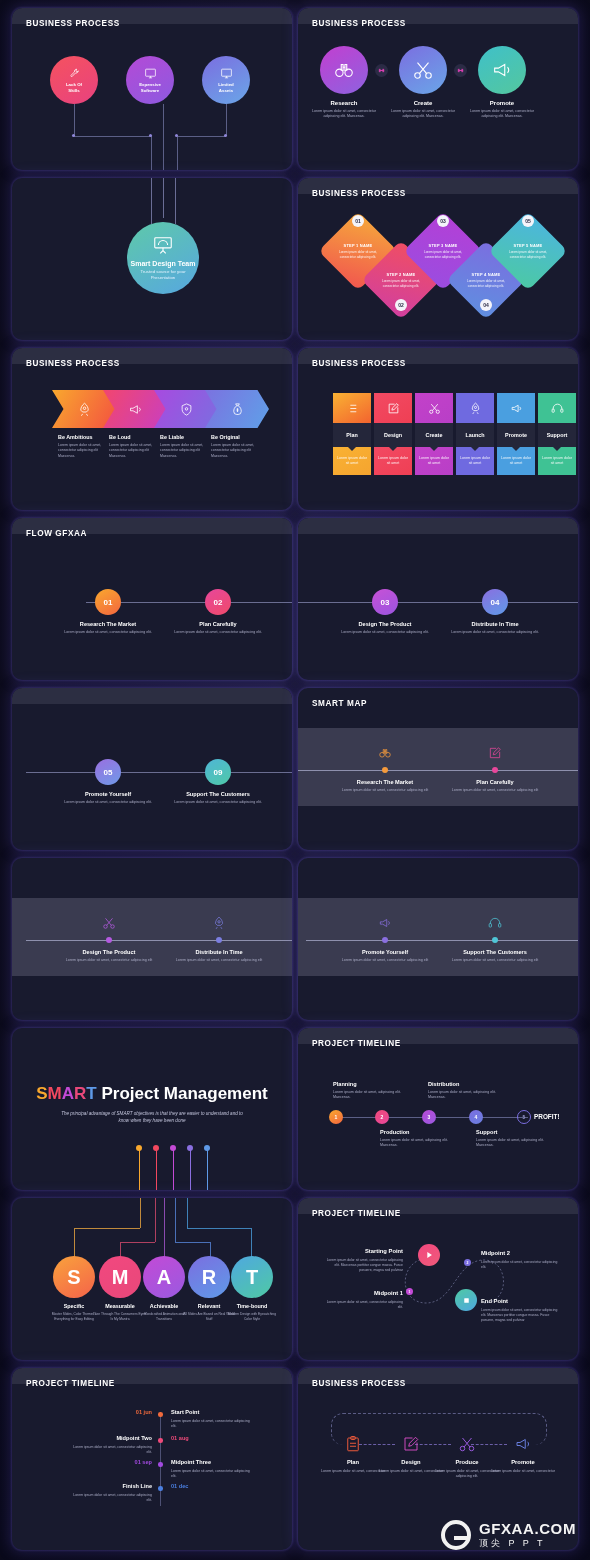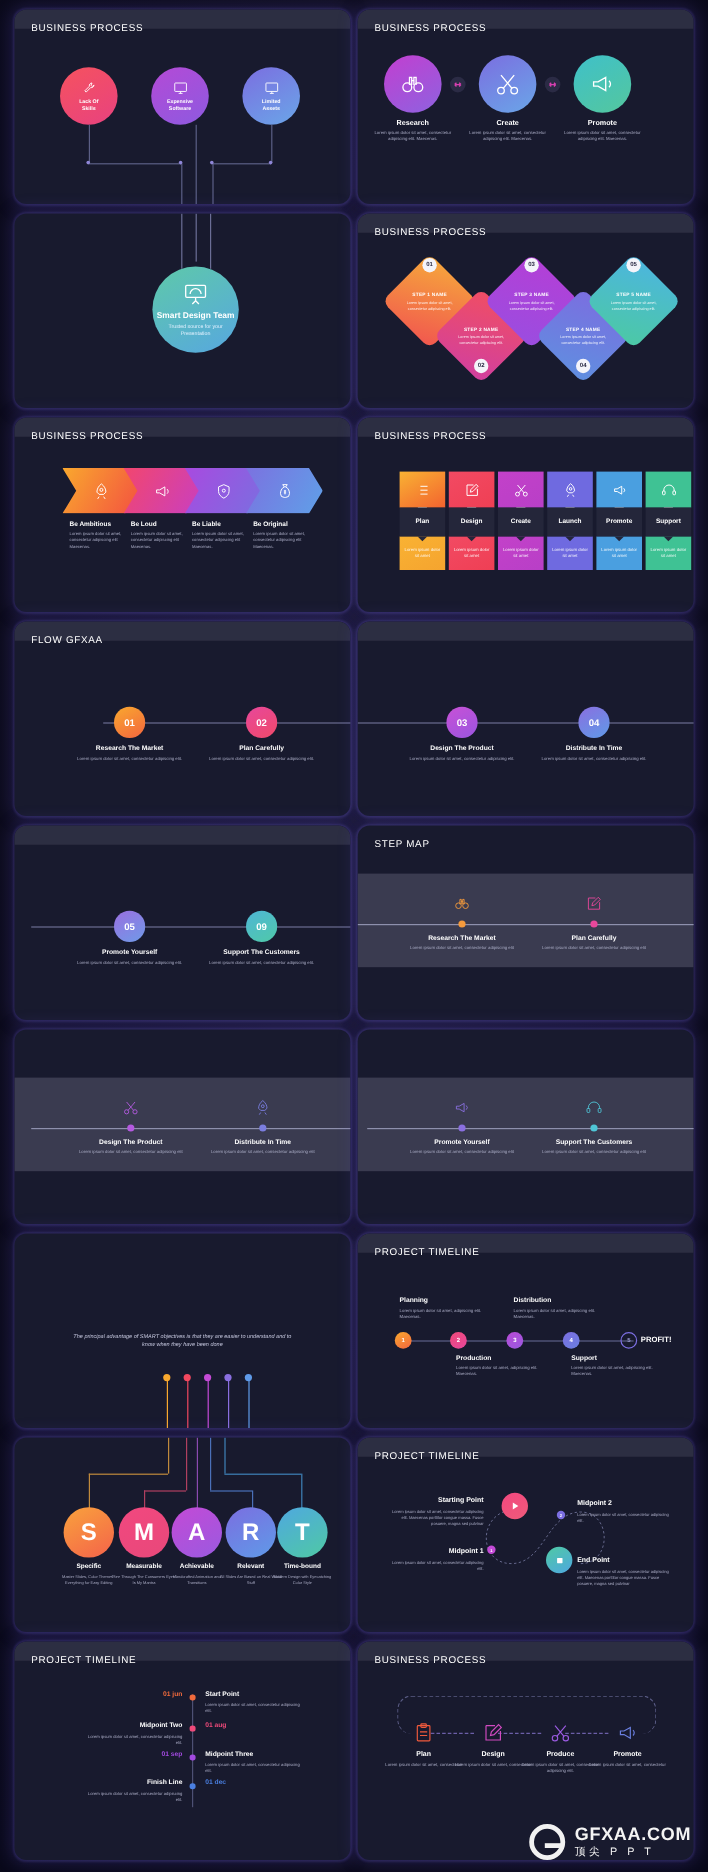--- a/index.html
+++ b/index.html
@@ -13,21 +13,21 @@
            background:radial-gradient(ellipse at 50% 40%, #17162e 0%, #0d0c1c 60%, #09091a 100%); }
   .grid { position:relative; display:grid; grid-template-columns:1fr 1fr; gap:8px 6px;
           padding:8px 12px 6px 12px; }
   .slide { position:relative; height:162px; border-radius:10px;
            background:#181a2e; overflow:hidden;
            box-shadow:0 0 14px 3px rgba(100,80,220,.22), 0 0 2px 1px rgba(140,120,255,.18); }
   .slide.tall { height:182px; }
   .slide .topbar { position:absolute; left:0; top:0; width:100%; height:16px;
                    background:#2c2e42; border-radius:10px 10px 0 0; }
   .slide .body { position:absolute; inset:0; }
-  .stitle { position:absolute; left:14px; top:11px; font-size:8.2px; font-weight:normal;
+  .stitle { position:absolute; left:14px; top:11px; font-size:8.2px; font-weight:bold;
             letter-spacing:.6px; color:#fff; z-index:5; }
   .lorem { color:#a9abc4; font-size:3.6px; line-height:1.45; text-align:center; }
 
   
   .c1circ { position:absolute; width:48px; height:48px; border-radius:50%;
             display:flex; flex-direction:column; align-items:center; justify-content:center; }
   .c1circ .lbl { font-size:4.4px; font-weight:600; text-align:center; line-height:1.25; margin-top:2px; color:#fff;}
   .c1ico { width:13px; height:13px; }
   .line-v { position:absolute; width:1px; background:#5b5f86; }
   .line-h { position:absolute; height:1px; background:#5b5f86; }
@@ -440,21 +440,21 @@
         <span>09</span>
       </div>
       <div class="fottl" style="left:41px;top:103px;">Promote Yourself</div>
       <div class="fotxt lorem" style="left:41px;top:112px;">Lorem ipsum dolor sit amet, consectetur adipiscing elit.</div>
       <div class="fottl" style="left:151px;top:103px;">Support The Customers</div>
       <div class="fotxt lorem" style="left:151px;top:112px;">Lorem ipsum dolor sit amet, consectetur adipiscing elit.</div>
     </div>
   </div>
 
   <div class="slide">
-    <div class="stitle">STEP MAP</div>
+    <div class="stitle">SMART MAP</div>
     <div class="body">
       <div class="band" style="top:40px;height:78px;"></div>
       <div class="rmline" style="left:0;top:82px;width:282px;"></div>
       <svg class="rmico" viewBox="0 0 24 24" fill="none" stroke="#f59a3c" stroke-width="1.3" style="left:80px;top:58px;">
             <circle cx="7" cy="15" r="4"></circle>
             <circle cx="17" cy="15" r="4"></circle>
             <path d="M9 13V6h2v7M13 13V6h2v7M11 9h2"></path>
           </svg>
       <svg class="rmico" viewBox="0 0 24 24" fill="none" stroke="#e8479b" stroke-width="1.3" style="left:190px;top:58px;">
             <path d="M4 4h10M4 4v16h16V10"></path>
@@ -507,20 +507,23 @@
       <div class="rmdot" style="left:194px;top:79px;background:#4fc5d6;"></div>
       <div class="fottl" style="left:32px;top:91px;">Promote Yourself</div>
       <div class="fotxt lorem" style="left:32px;top:100px;">Lorem ipsum dolor sit amet, consectetur adipiscing elit</div>
       <div class="fottl" style="left:142px;top:91px;">Support The Customers</div>
       <div class="fotxt lorem" style="left:142px;top:100px;">Lorem ipsum dolor sit amet, consectetur adipiscing elit</div>
     </div>
   </div>
 
   <div class="slide">
     <div class="body">
+      <div class="smarttitle">
+        <span style="color:#f9a82e;">S</span><span style="color:#f2485f;">M</span><span style="color:#c44ad6;">A</span><span style="color:#e8487a;">R</span><span style="color:#5f9ae8;">T</span><span> Project Management</span>
+      </div>
       <div class="smartsub">The principal advantage of SMART objectives is that they are easier to understand and to know when they have been done</div>
       <div class="sdot" style="left:124px;top:117px;background:#f9a82e;"></div>
       <div class="sline" style="left:126.5px;top:122px;height:40px;background:#f9a82e;"></div>
       <div class="sdot" style="left:141px;top:117px;background:#f2485f;"></div>
       <div class="sline" style="left:143.5px;top:122px;height:40px;background:#f2485f;"></div>
       <div class="sdot" style="left:158px;top:117px;background:#c44ad6;"></div>
       <div class="sline" style="left:160.5px;top:122px;height:40px;background:#c44ad6;"></div>
       <div class="sdot" style="left:175px;top:117px;background:#8a6fe0;"></div>
       <div class="sline" style="left:177.5px;top:122px;height:40px;background:#8a6fe0;"></div>
       <div class="sdot" style="left:192px;top:117px;background:#5f9ae8;"></div>

